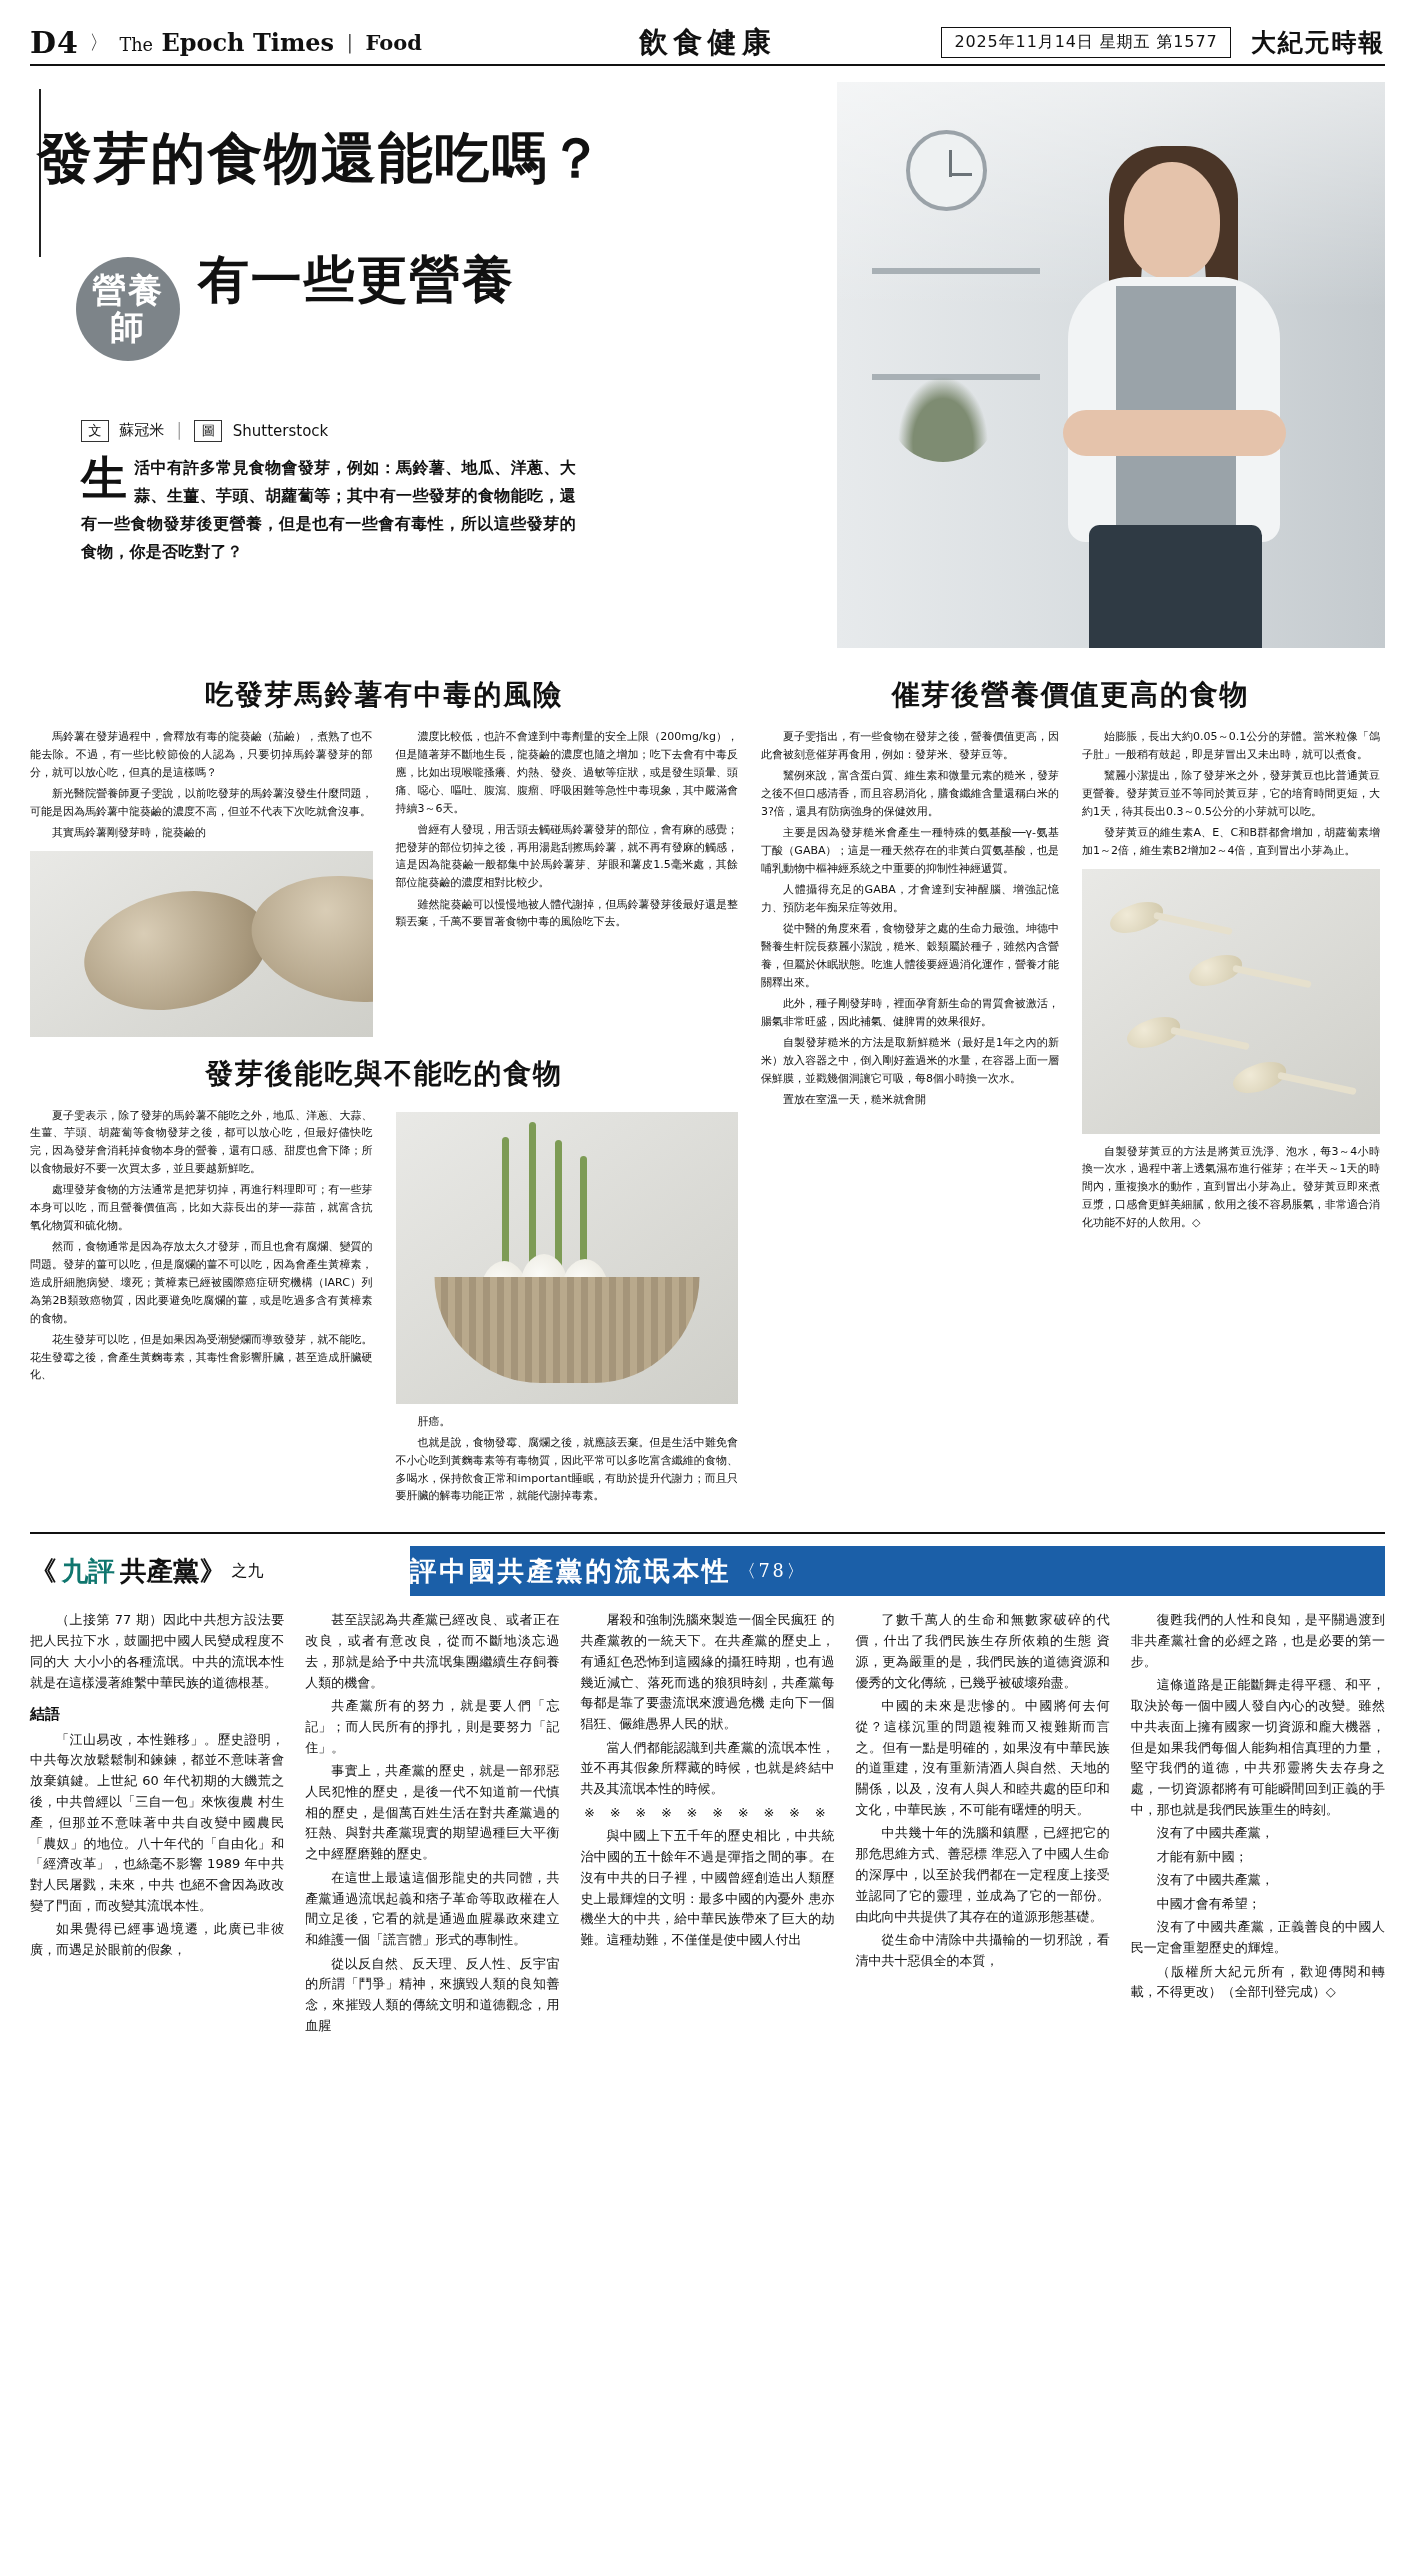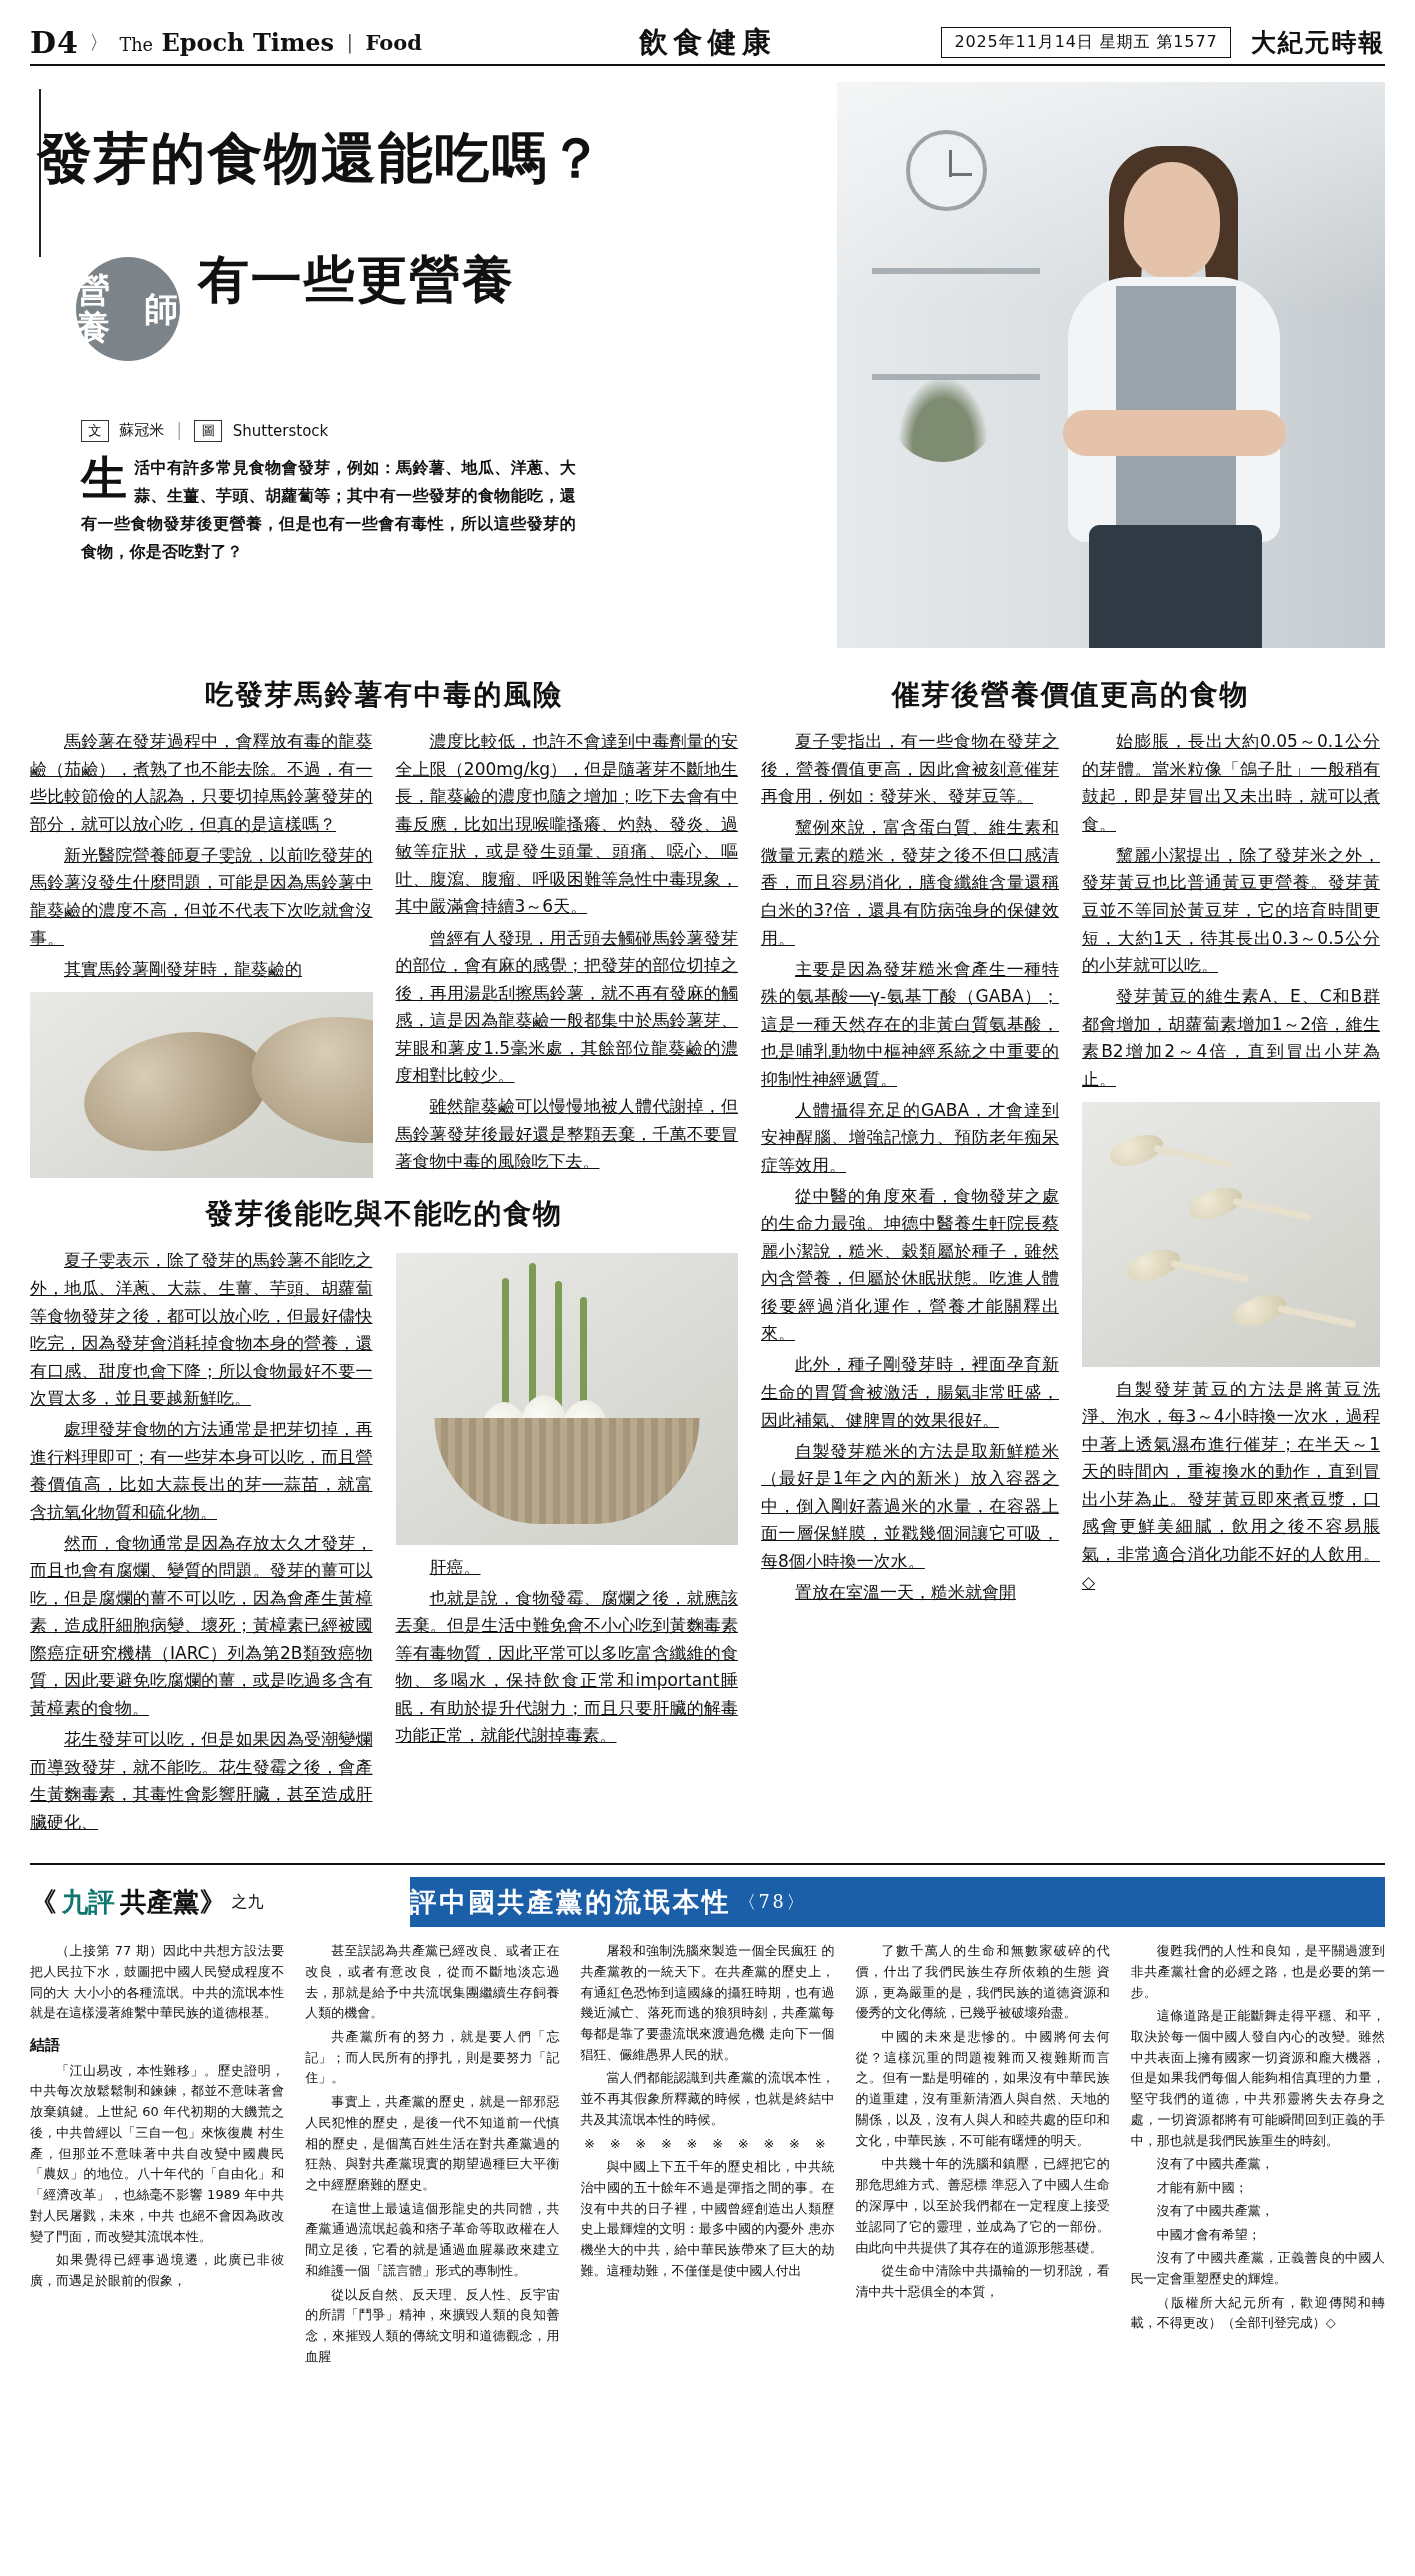--- a/index.html
+++ b/index.html
@@ -111,23 +111,24 @@
   .hero-title {
     position:absolute; left:7px; top:23px;
     font-size:55px; font-weight:700; letter-spacing:1.8px;
     font-family:"DejaVu Serif", serif;
     margin-top:17px;
   }
   .hero-rule { position:absolute; left:8.8px; top:7px; width:1.8px; height:168px; background:#222; }
   .hero-badge {
     position:absolute; left:46px; top:175px; width:104px; height:104px;
     border-radius:50%; background:#7d8489; color:#fff;
-    display:flex; flex-direction:row; align-items:center; justify-content:center;
+    display:flex; flex-direction:column; align-items:center; justify-content:center;
     font-size:34px; font-weight:700; line-height:1.08; letter-spacing:1.8px;
     font-family:"DejaVu Serif", serif;
+    text-align:right;
   }
   .hero-sub {
     position:absolute; left:168px; top:164px;
     font-size:51px; font-weight:700; line-height:1.32; letter-spacing:1.8px;
     font-family:"DejaVu Serif", serif;
   }
 
   
   .byline {
     position:absolute; left:51px; top:338px; width:495px;
@@ -146,21 +147,21 @@
 
   
   .sec-head {
     text-align:center; font-size:28px; font-weight:700; letter-spacing:1.8px;
     font-family:"DejaVu Serif", serif; margin:8.8px 0 14px;
   }
 
   
   .content { margin-top:19.5px; position:relative; }
   .cols { display:flex; gap:23px; }
-  .col { font-size:17px; line-height:1.62; text-align:justify;text-decoration:underline; }
+  .col { font-size:11px; line-height:1.62; text-align:justify; }
   .col p { margin:0 0 3.5px; text-indent:2em; }
 
   .leftblock { width:708px; }
   .rightblock { width:619px; }
 
   .two { display:flex; gap:23px; }
   .two > div { flex:1; }
 
   
   .ph {

